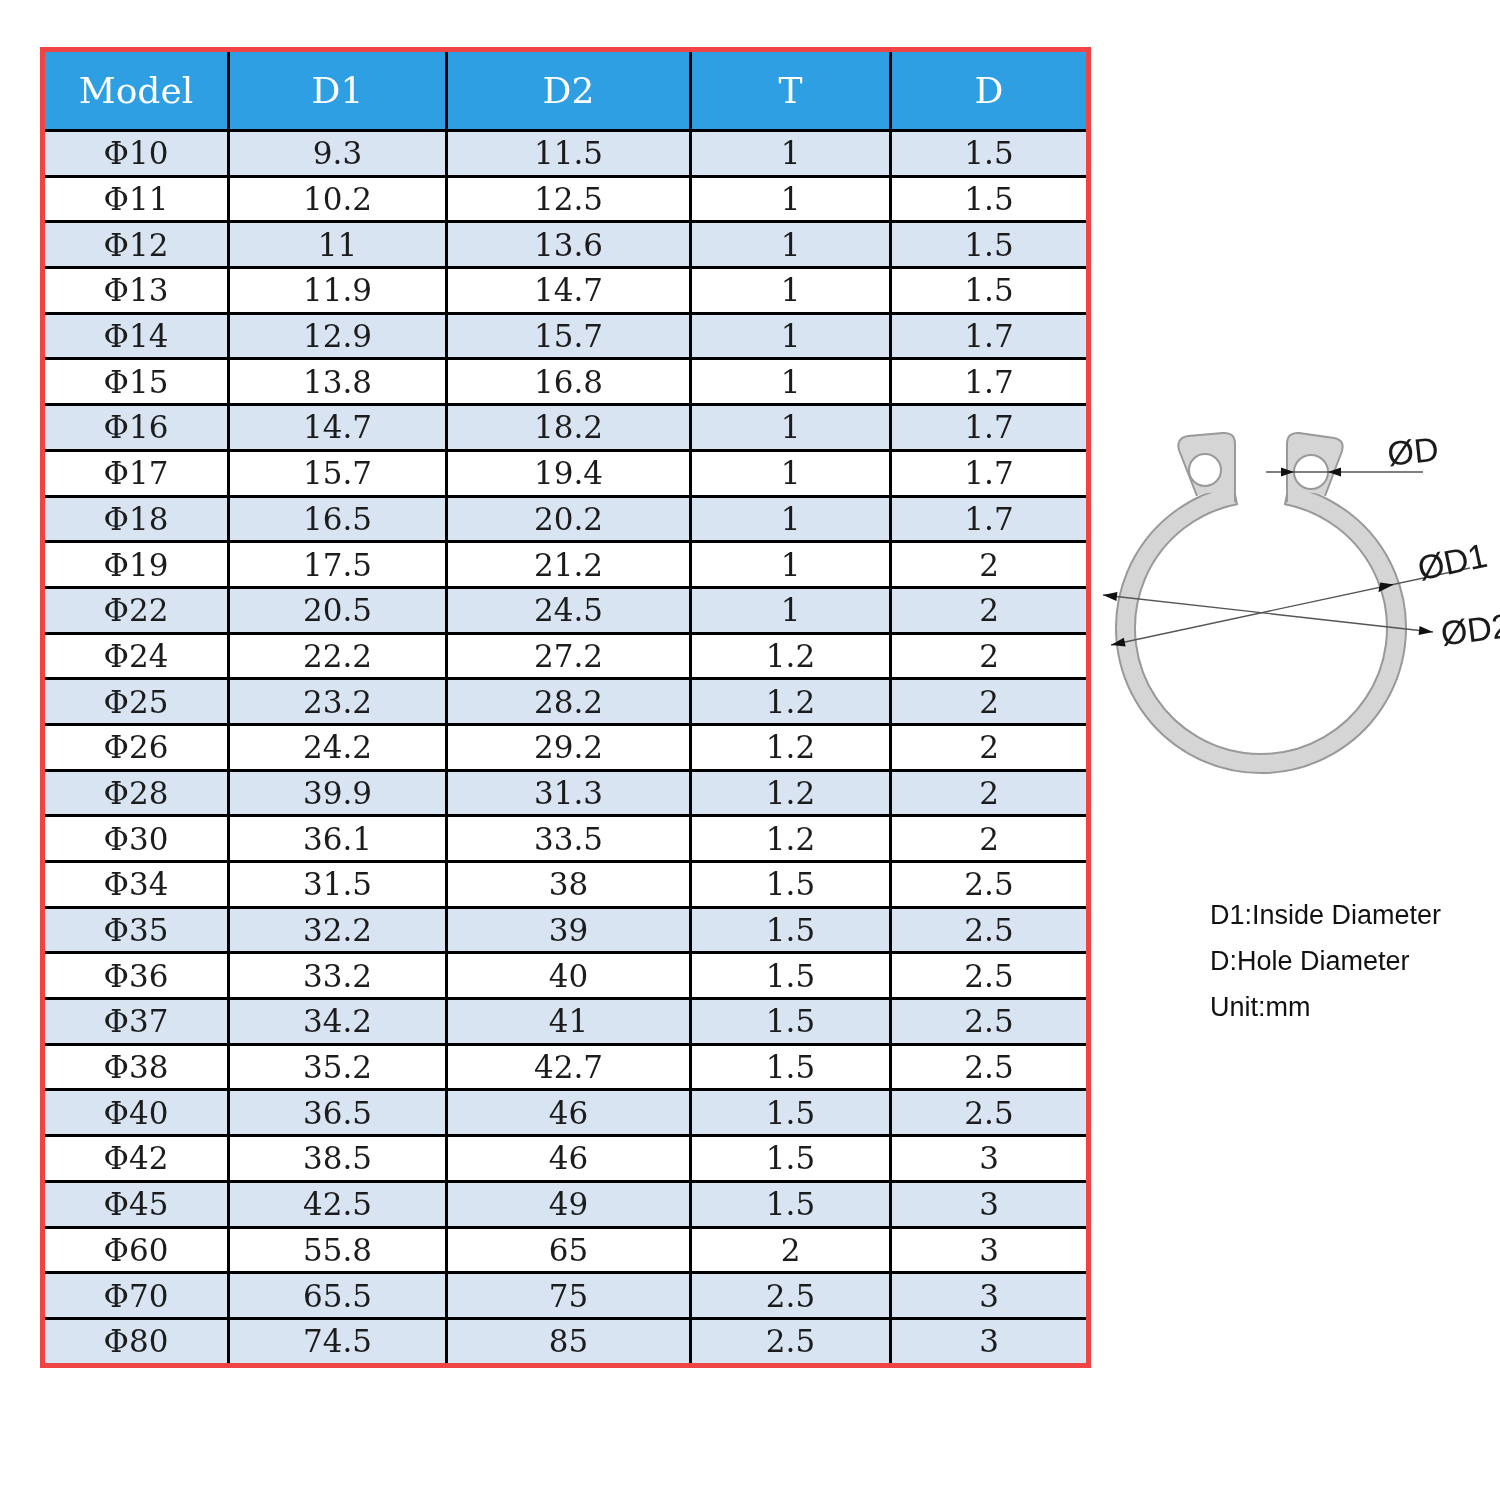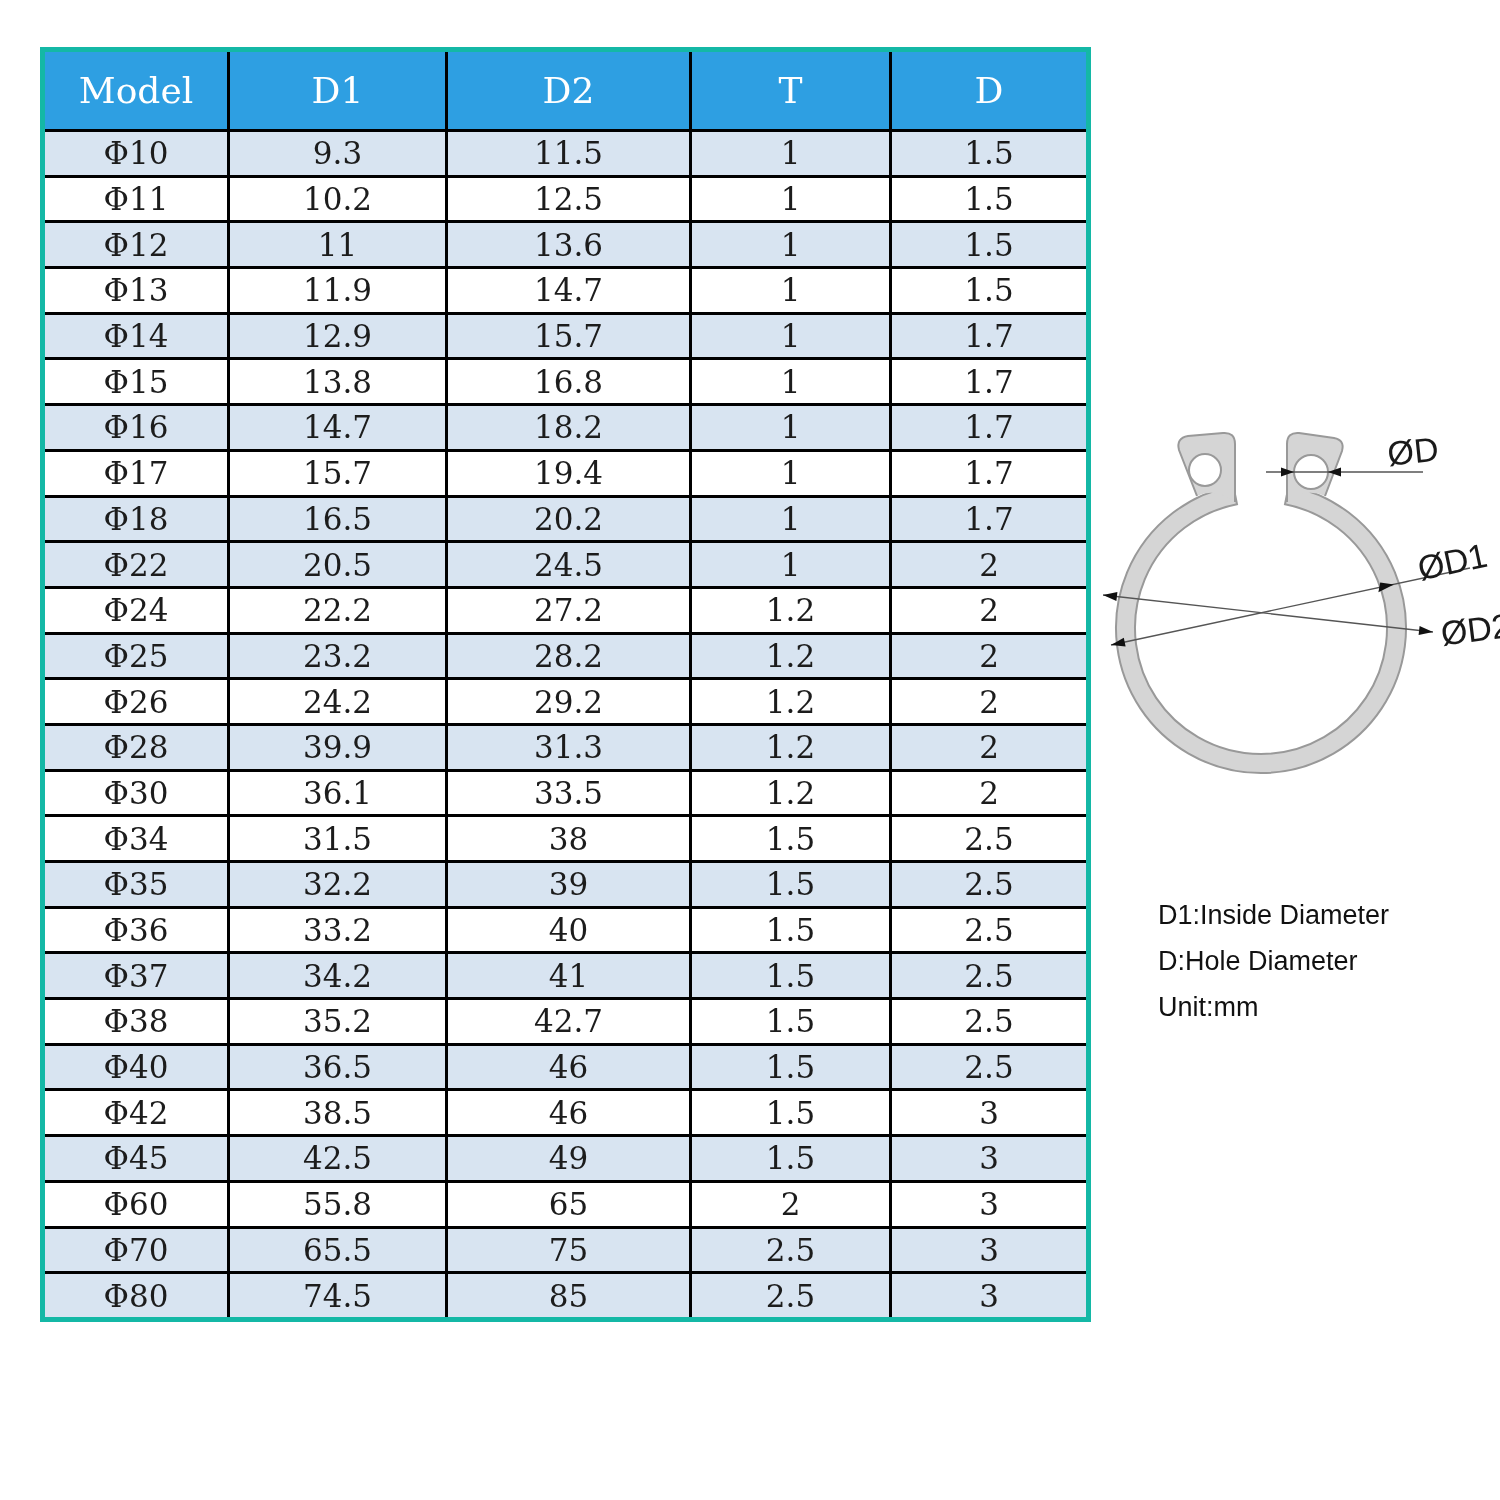--- a/index.html
+++ b/index.html
@@ -6,21 +6,21 @@
   body{
     width:1500px;height:1500px;position:relative;background:#ffffff;
     font-family:"DejaVu Serif", serif;
   }
   
   .spec-table-wrap{
     position:absolute;left:40px;top:47px;width:1046px;
   }
   table.spec{
     border-collapse:collapse;table-layout:fixed;width:1046px;
-    border:5px solid #14b8a6;
+    border:5px solid #ef4444;
   }
   table.spec th, table.spec td{
     border:3px solid #000;
     text-align:center;vertical-align:middle;
     overflow:hidden;white-space:nowrap;
   }
   table.spec th{
     background:#2e9fe2;color:#ffffff;
     font-size:36px;font-weight:normal;height:75px;
   }
@@ -39,21 +39,21 @@
   .diagram-panel{
     position:absolute;left:1078px;top:390px;width:430px;height:480px;
   }
   .diagram-panel svg{display:block;}
   .dim-label{
     font-family:"Liberation Sans", sans-serif;
     font-size:34px;fill:#1a1a1a;
   }
   
   .legend{
-    position:absolute;left:1158px;top:896px;
+    position:absolute;left:1210px;top:896px;
     font-family:"Liberation Sans", sans-serif;
     font-size:27px;color:#111111;
   }
   .legend .legend-line{height:46px;line-height:38px;}
 </style>
 </head>
 <body>
 
 <div class="spec-table-wrap">
   <table class="spec">
@@ -130,20 +130,27 @@
           <td>1</td>
           <td>1.7</td>
         </tr>
         <tr class="alt">
           <td>Φ18</td>
           <td>16.5</td>
           <td>20.2</td>
           <td>1</td>
           <td>1.7</td>
         </tr>
+        <tr>
+          <td>Φ19</td>
+          <td>17.5</td>
+          <td>21.2</td>
+          <td>1</td>
+          <td>2</td>
+        </tr>
         <tr class="alt">
           <td>Φ22</td>
           <td>20.5</td>
           <td>24.5</td>
           <td>1</td>
           <td>2</td>
         </tr>
         <tr>
           <td>Φ24</td>
           <td>22.2</td>

